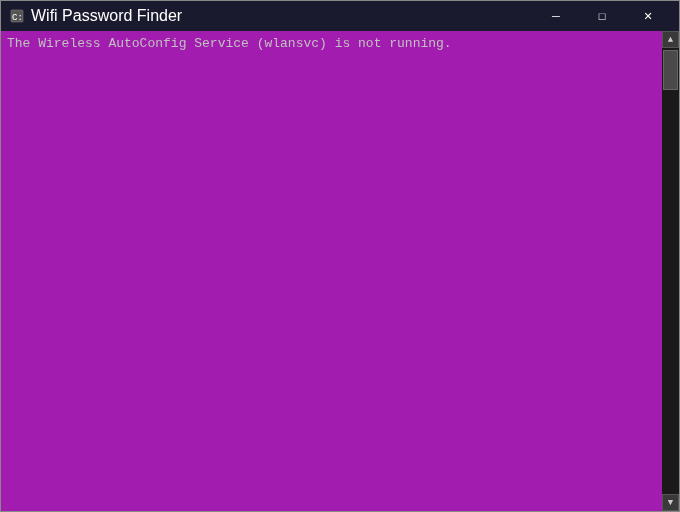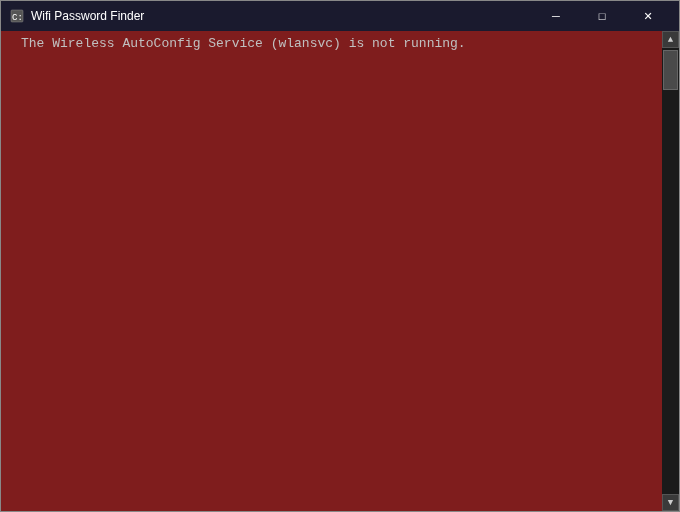--- a/index.html
+++ b/index.html
@@ -46,21 +46,21 @@
     }
 
     .title-bar-icon svg {
       width: 14px;
       height: 14px;
     }
 
     .title-bar-text {
       flex: 1;
       color: #ffffff;
-      font-size: 12px;
+      font-size: 16px;
       font-family: 'Segoe UI', sans-serif;
     }
 
     .title-bar-controls {
       display: flex;
       gap: 0;
     }
 
     .title-btn {
       width: 46px;
@@ -71,25 +71,25 @@
       font-size: 11px;
       cursor: pointer;
       display: flex;
       align-items: center;
       justify-content: center;
       font-family: 'Segoe UI', sans-serif;
     }
 
     .console-area {
       flex: 1;
-      background: #7f1d1d;
+      background: #a21caf;
       color: #c0c0c0;
       font-family: 'Courier New', Courier, monospace;
       font-size: 13px;
-      padding: 4px 20px;
+      padding: 4px 6px;
       overflow: hidden;
       position: relative;
       display: flex;
       flex-direction: column;
     }
 
     .console-scrollbar {
       position: absolute;
       right: 0;
       top: 0;

